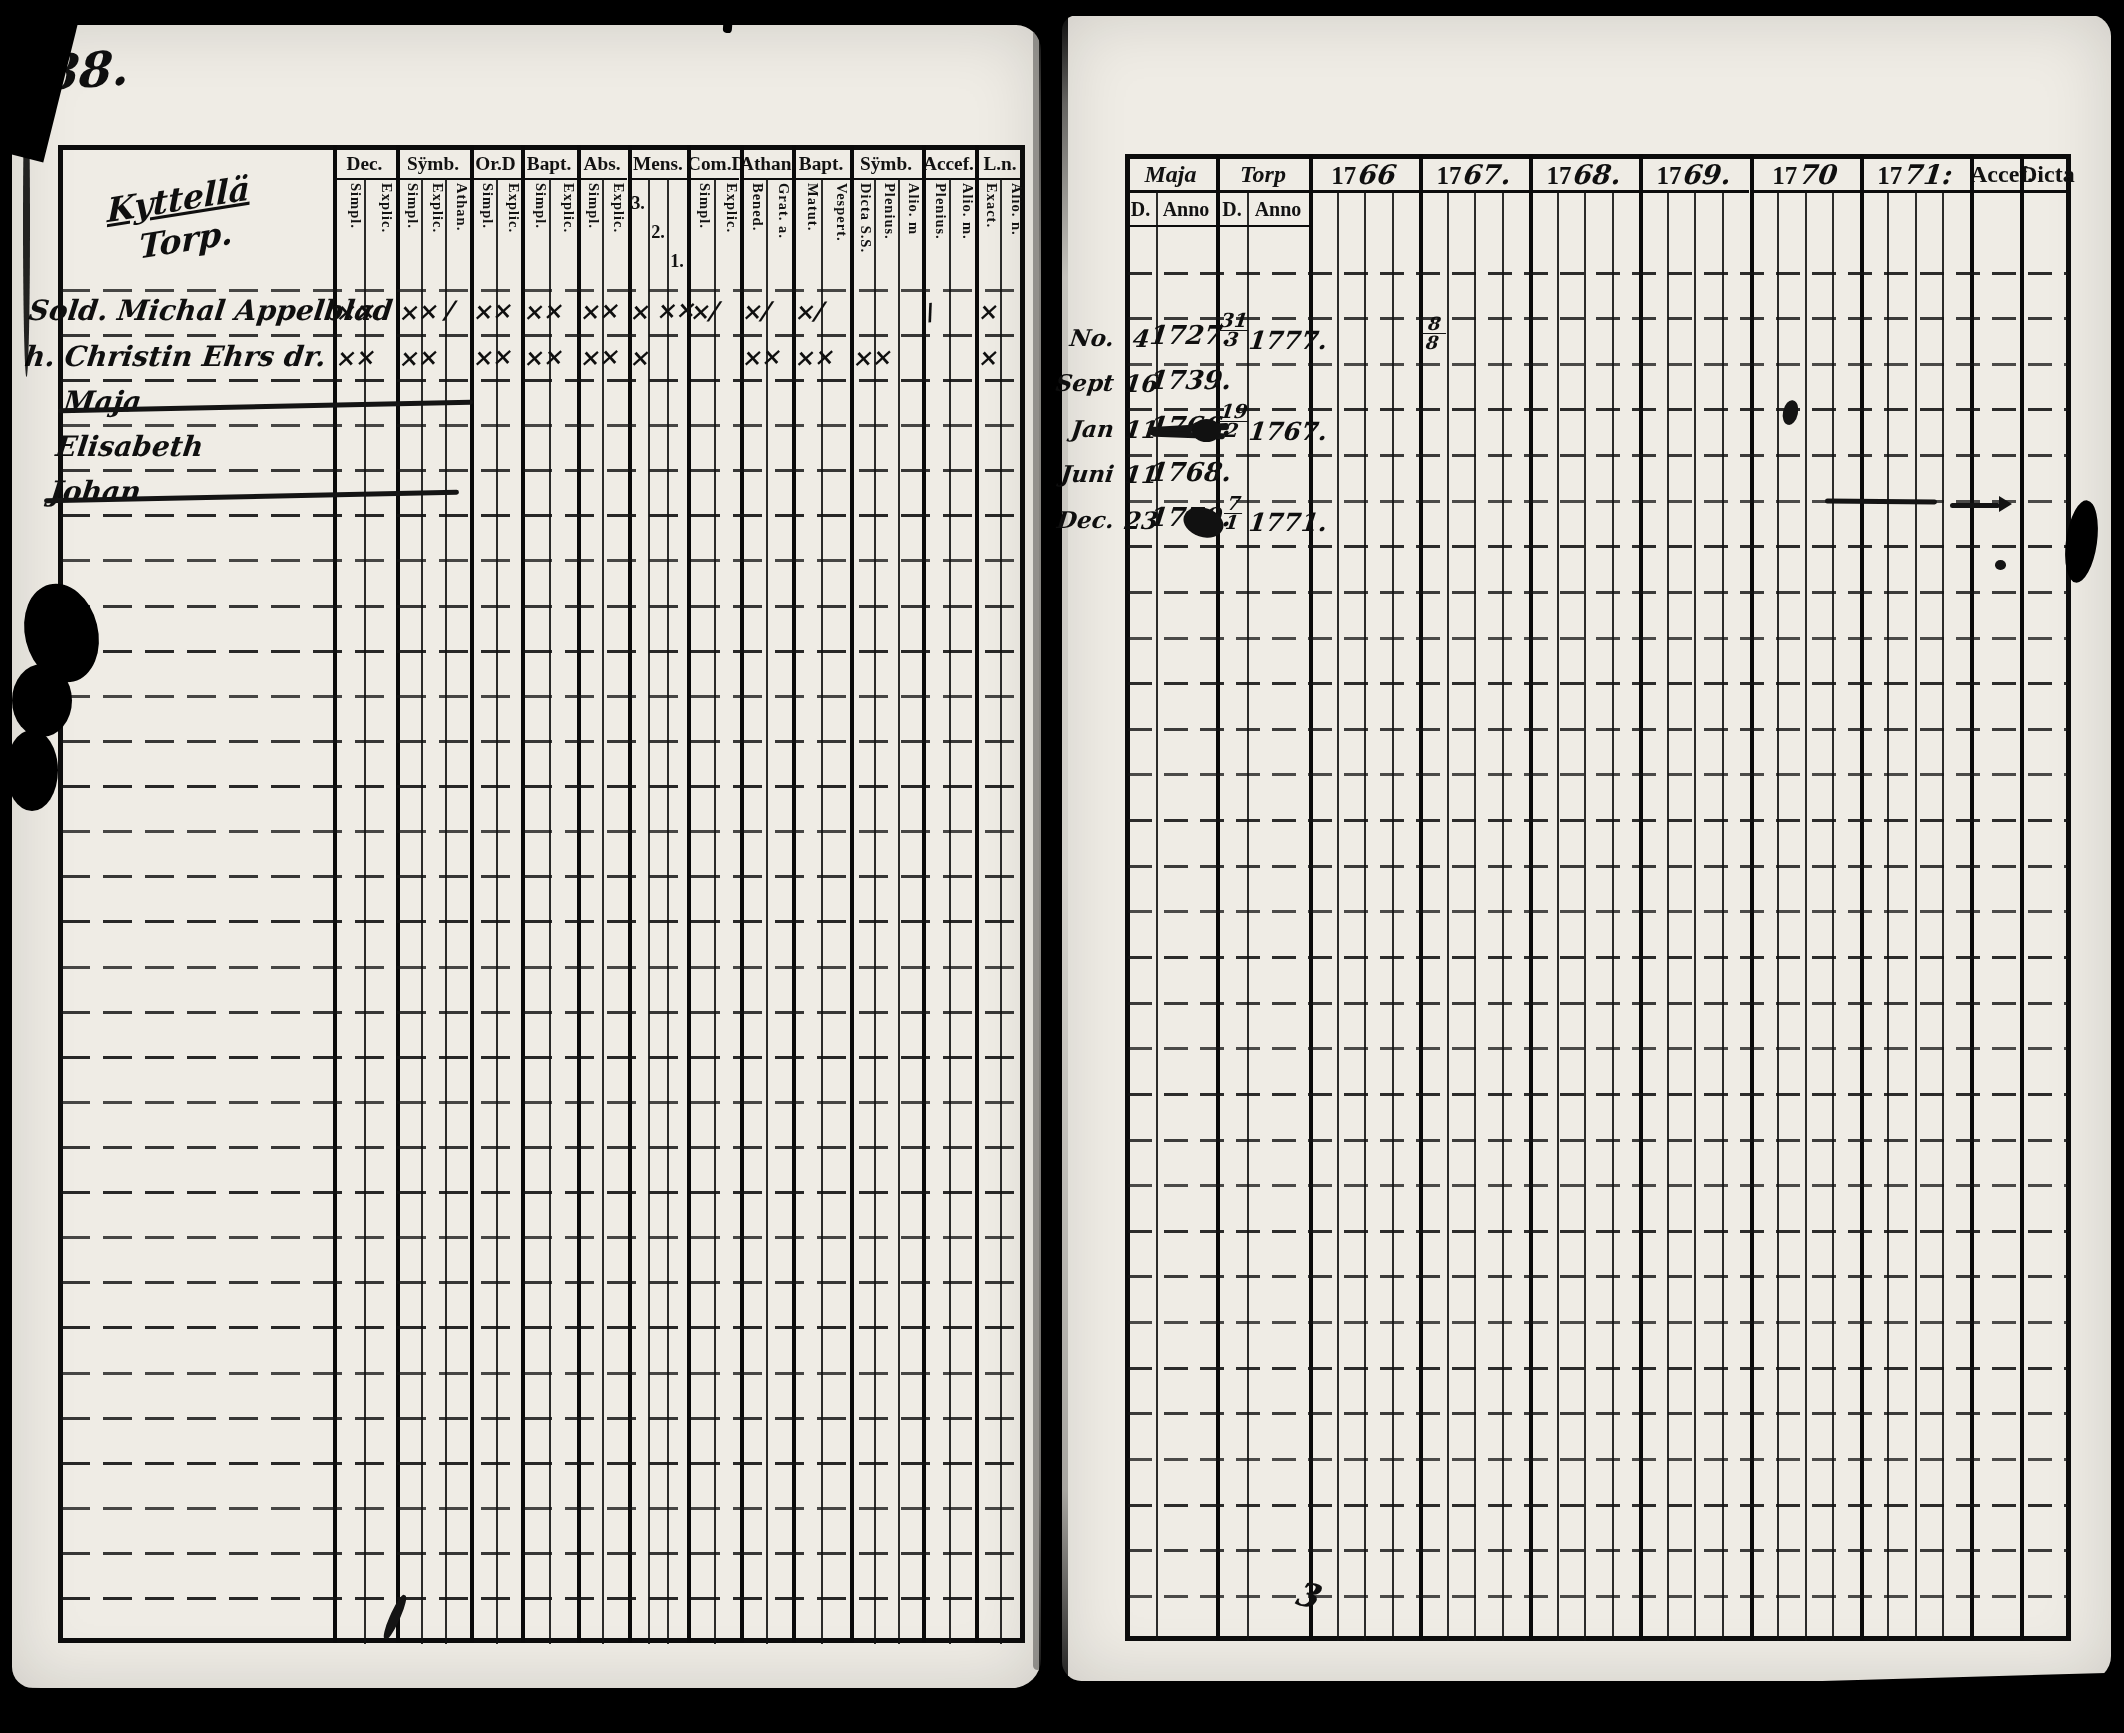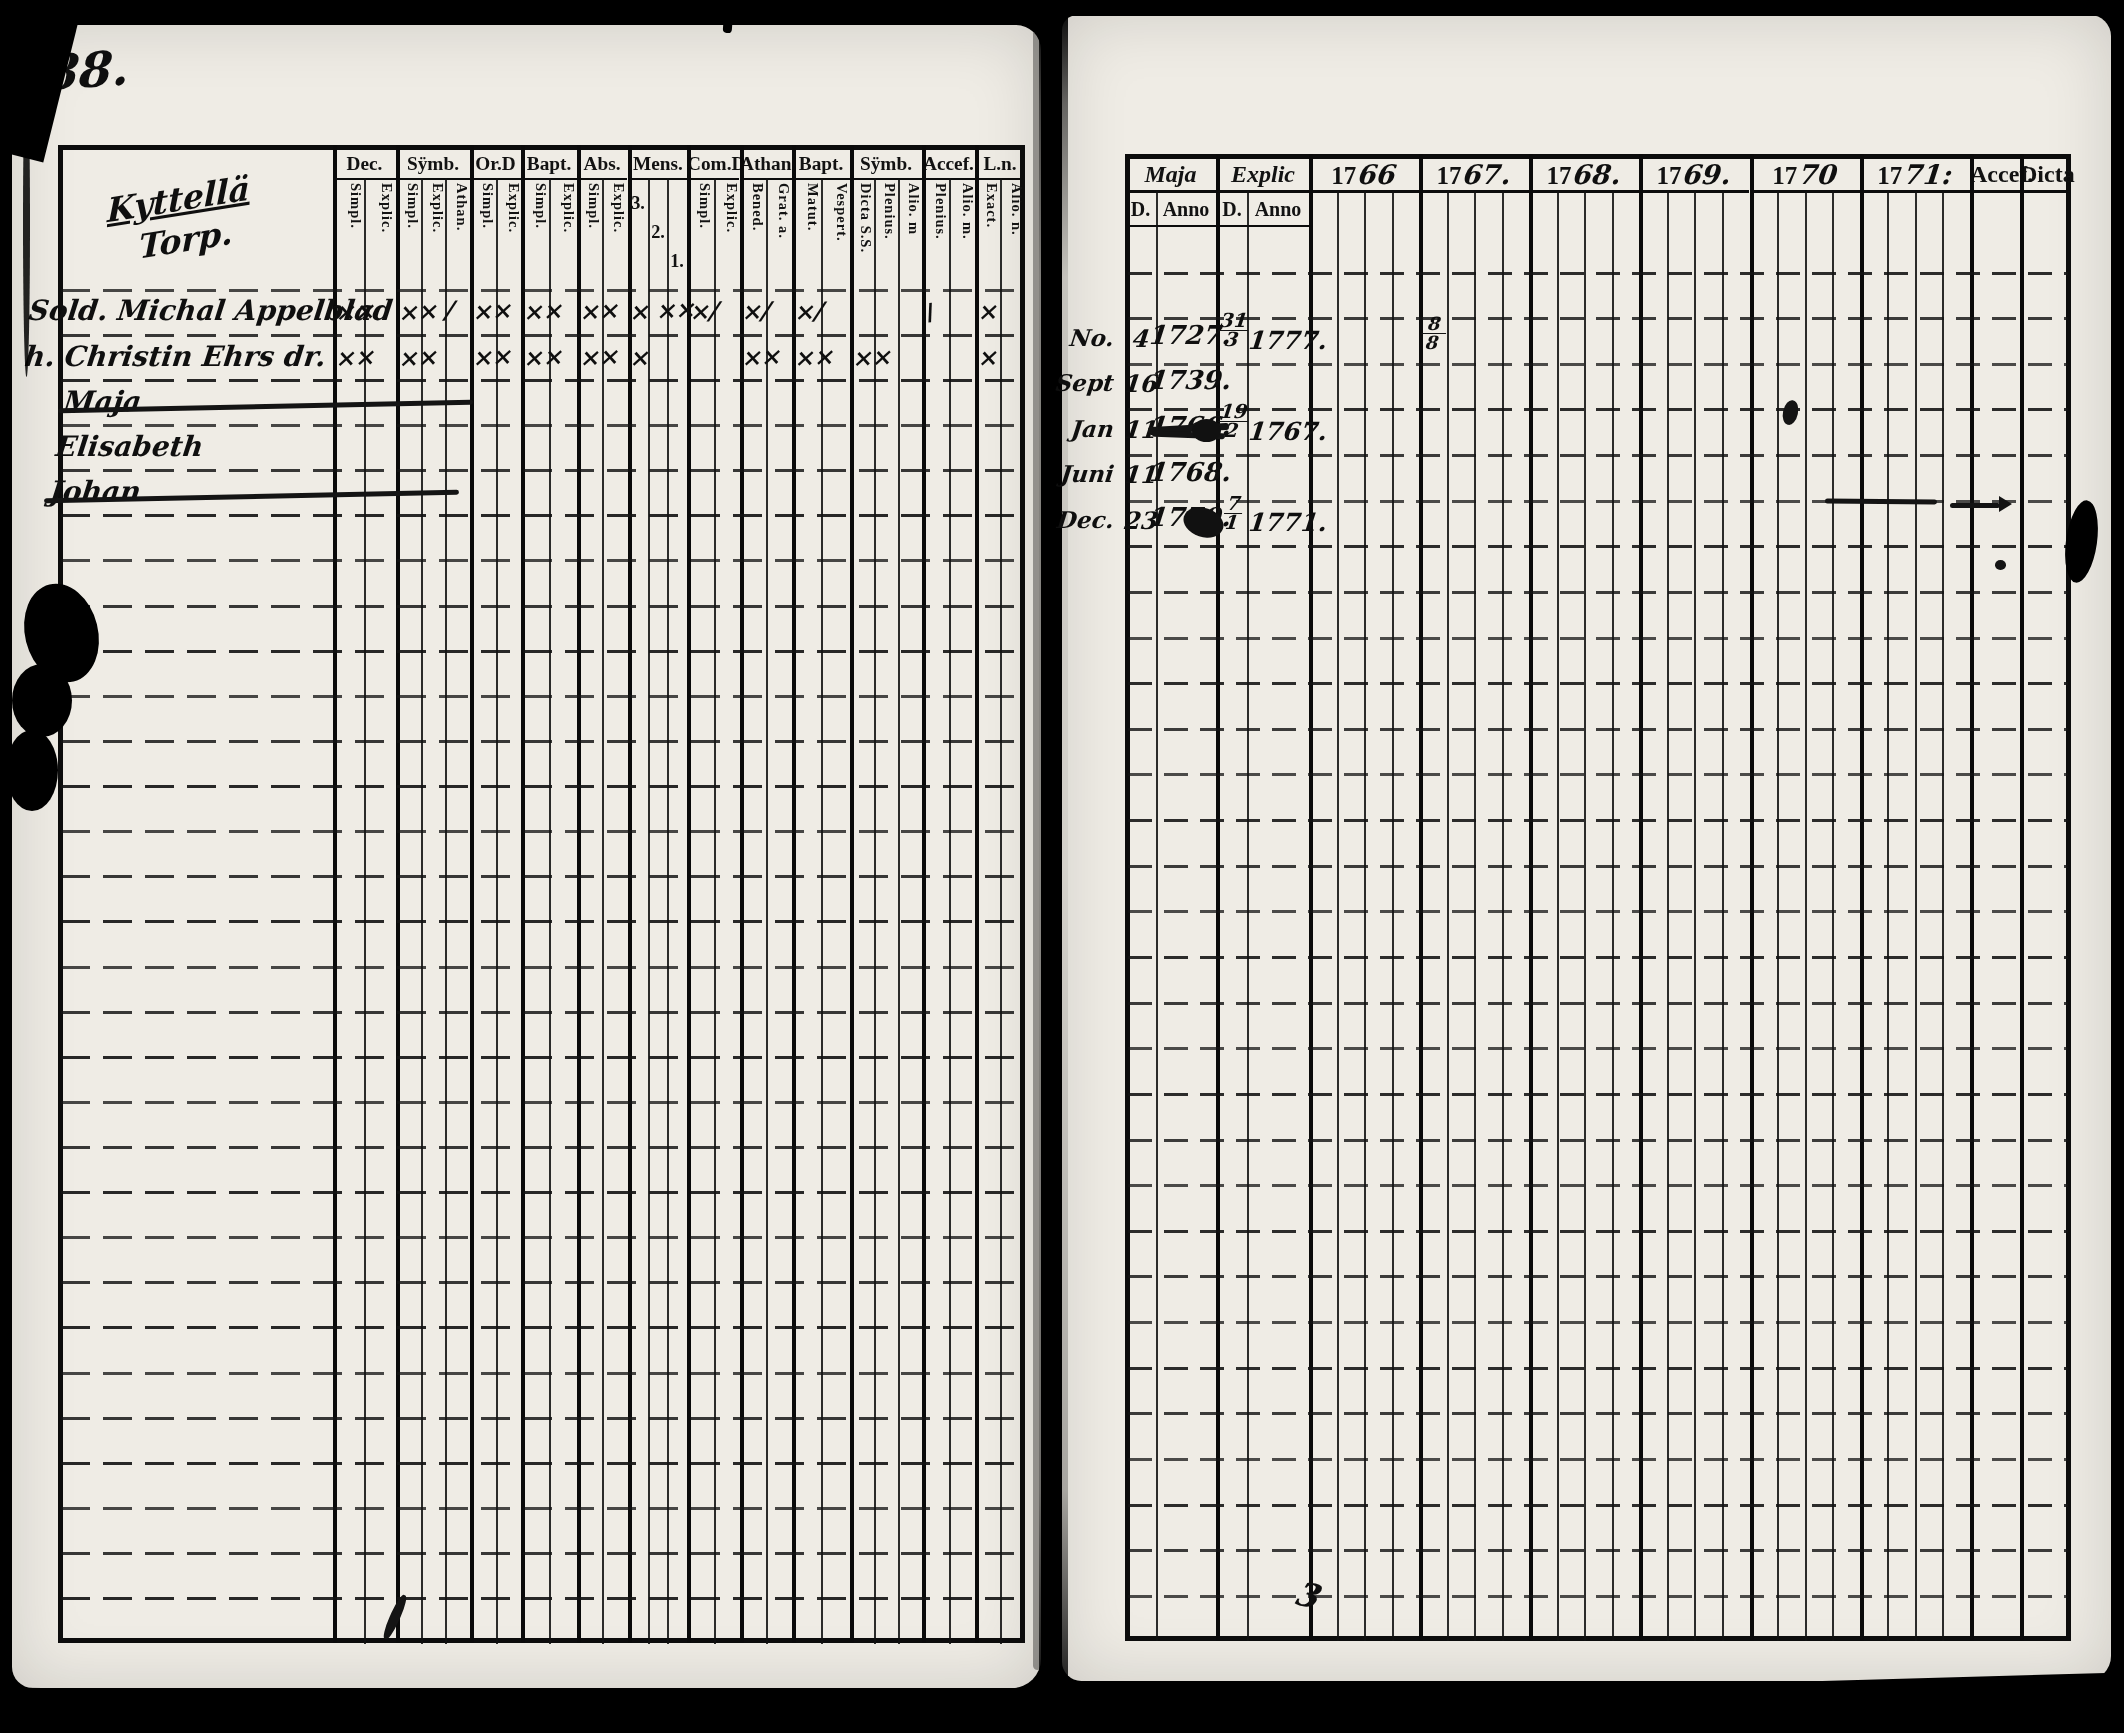--- a/index.html
+++ b/index.html
@@ -158,21 +158,21 @@
     <div class="abs hand" style="left: 796px; top: 342px; width: 58px; font-size: 24px; letter-spacing: -1px; transform: skewX(-12deg) rotate(-3deg);">××</div>
     <div class="abs hand" style="left: 854px; top: 342px; width: 72px; font-size: 24px; letter-spacing: -1px; transform: skewX(-12deg) rotate(-3deg);">××</div>
     <div class="abs hand" style="left: 979px; top: 342px; width: 50px; font-size: 24px; letter-spacing: -1px; transform: skewX(-12deg) rotate(-3deg);">×</div>
     <div class="abs hand" style="left: 64px; top: 385px; font-size: 28px;">Maja</div>
     <div class="abs inkmark" style="left: 58px; top: 404px; width: 415px; height: 4.8px; transform: rotate(-1.2deg);"></div>
     <div class="abs hand" style="left: 56px; top: 430px; font-size: 28px;">Elisabeth</div>
     <div class="abs hand" style="left: 50px; top: 475px; font-size: 28px;">Johan</div>
     <div class="abs inkmark" style="left: 44px; top: 494px; width: 415px; height: 4.8px; transform: rotate(-1.2deg);"></div>
     <div class="abs " style="left: 1125px; top: 154px; width: 946px; height: 1487px; border: 5.8px solid rgb(12, 12, 12);"></div>
     <div class="abs print" style="left: 1125px; top: 156px; width: 91px; height: 37px; border-bottom: 3.9px solid rgb(12, 12, 12); font-size: 24px; text-align: center; line-height: 37px; font-style: italic;">Maja</div>
-    <div class="abs print" style="left: 1216px; top: 156px; width: 94px; height: 37px; border-bottom: 3.9px solid rgb(12, 12, 12); font-size: 24px; text-align: center; line-height: 37px; font-style: italic;">Explic</div>
+    <div class="abs print" style="left: 1216px; top: 156px; width: 94px; height: 37px; border-bottom: 3.9px solid rgb(12, 12, 12); font-size: 24px; text-align: center; line-height: 37px; font-style: italic;">Torp</div>
     <div class="abs " style="left: 1309px; top: 156px; width: 110px; height: 37px; border-bottom: 3.9px solid rgb(12, 12, 12); text-align: center; line-height: 37px;"><span class="print" style="font-size:25px;">17</span><span class="hand" style="font-size:27px;display:inline-block;margin-left:2.9px;">66</span></div>
     <div class="abs vthin" style="left: 1337px; top: 191px; height: 1450px;"></div>
     <div class="abs vthin" style="left: 1364px; top: 191px; height: 1450px;"></div>
     <div class="abs vthin" style="left: 1392px; top: 191px; height: 1450px;"></div>
     <div class="abs " style="left: 1419px; top: 156px; width: 110px; height: 37px; border-bottom: 3.9px solid rgb(12, 12, 12); text-align: center; line-height: 37px;"><span class="print" style="font-size:25px;">17</span><span class="hand" style="font-size:27px;display:inline-block;margin-left:2.9px;">67.</span></div>
     <div class="abs vbold" style="left: 1419px; top: 154px; height: 1487px;"></div>
     <div class="abs vthin" style="left: 1447px; top: 191px; height: 1450px;"></div>
     <div class="abs vthin" style="left: 1474px; top: 191px; height: 1450px;"></div>
     <div class="abs vthin" style="left: 1502px; top: 191px; height: 1450px;"></div>
     <div class="abs " style="left: 1529px; top: 156px; width: 110px; height: 37px; border-bottom: 3.9px solid rgb(12, 12, 12); text-align: center; line-height: 37px;"><span class="print" style="font-size:25px;">17</span><span class="hand" style="font-size:27px;display:inline-block;margin-left:2.9px;">68.</span></div>

